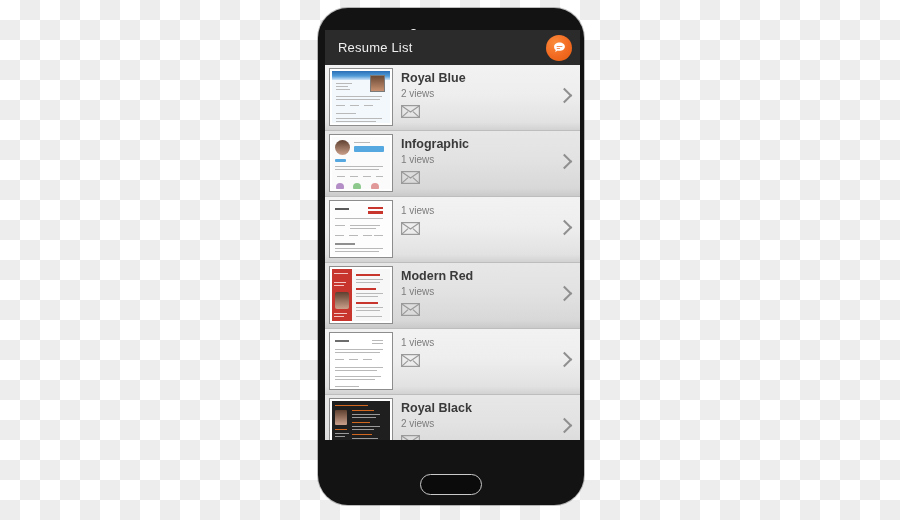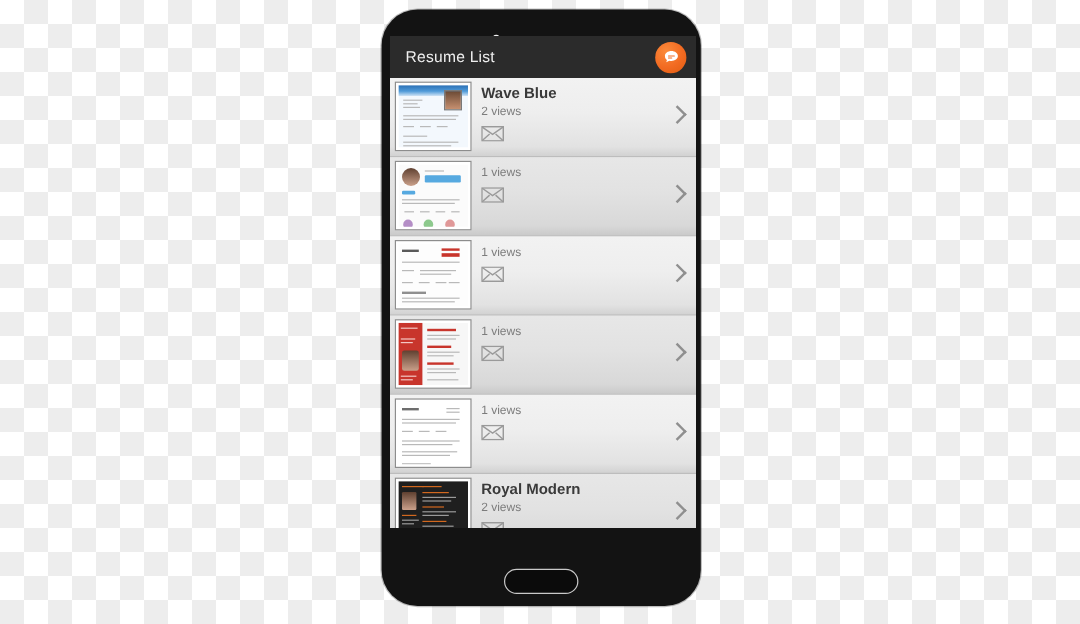--- a/index.html
+++ b/index.html
@@ -247,21 +247,21 @@
             <div class="tl" style="left:4px;top:28px;width:44px;"></div>
             <div class="tl" style="left:4px;top:34px;width:9px;"></div>
             <div class="tl" style="left:18px;top:34px;width:9px;"></div>
             <div class="tl" style="left:32px;top:34px;width:9px;"></div>
             <div class="tl" style="left:4px;top:42px;width:20px;"></div>
             <div class="tl" style="left:4px;top:47px;width:46px;"></div>
             <div class="tl" style="left:4px;top:50px;width:40px;"></div>
           </div>
         </div>
         <div class="row-body">
-          <div class="row-title">Wave Blue</div>
+          <div class="row-title">Royal Blue</div>
           <div class="row-views">2 views</div>
           <svg class="mail-icon" viewBox="0 0 19 13">
             <rect x="0.6" y="0.6" width="17.8" height="11.8" fill="none" stroke="#9a9a9a" stroke-width="1.2"></rect>
             <path d="M0.9 0.9 L9.5 7 L18.1 0.9 M0.9 12.1 L7 6.6 M18.1 12.1 L12 6.6" fill="none" stroke="#9a9a9a" stroke-width="1.2"></path>
           </svg>
           <div class="chevron"></div>
         </div>
       </div>
 
       <div class="row dark">
@@ -277,20 +277,21 @@
             <div class="tl" style="left:5px;top:39px;width:8px;"></div>
             <div class="tl" style="left:18px;top:39px;width:8px;"></div>
             <div class="tl" style="left:31px;top:39px;width:8px;"></div>
             <div class="tl" style="left:44px;top:39px;width:7px;"></div>
             <div class="circ" style="left:4px;top:46px;background:#b48ec6;"></div>
             <div class="circ" style="left:21px;top:46px;background:#8dc98d;"></div>
             <div class="circ" style="left:39px;top:46px;background:#e09898;"></div>
           </div>
         </div>
         <div class="row-body">
+          <div class="row-title">Infographic</div>
           <div class="row-views">1 views</div>
           <svg class="mail-icon" viewBox="0 0 19 13">
             <rect x="0.6" y="0.6" width="17.8" height="11.8" fill="none" stroke="#9a9a9a" stroke-width="1.2"></rect>
             <path d="M0.9 0.9 L9.5 7 L18.1 0.9 M0.9 12.1 L7 6.6 M18.1 12.1 L12 6.6" fill="none" stroke="#9a9a9a" stroke-width="1.2"></path>
           </svg>
           <div class="chevron"></div>
         </div>
       </div>
 
       <div class="row">
@@ -341,20 +342,21 @@
             <div class="red-bar" style="left:24px;top:19px;width:20px;height:1.5px;"></div>
             <div class="tl" style="left:24px;top:24px;width:27px;"></div>
             <div class="tl" style="left:24px;top:27px;width:22px;"></div>
             <div class="red-bar" style="left:24px;top:33px;width:22px;height:1.5px;"></div>
             <div class="tl" style="left:24px;top:38px;width:27px;"></div>
             <div class="tl" style="left:24px;top:41px;width:24px;"></div>
             <div class="tl" style="left:24px;top:47px;width:26px;"></div>
           </div>
         </div>
         <div class="row-body">
+          <div class="row-title">Modern Red</div>
           <div class="row-views">1 views</div>
           <svg class="mail-icon" viewBox="0 0 19 13">
             <rect x="0.6" y="0.6" width="17.8" height="11.8" fill="none" stroke="#9a9a9a" stroke-width="1.2"></rect>
             <path d="M0.9 0.9 L9.5 7 L18.1 0.9 M0.9 12.1 L7 6.6 M18.1 12.1 L12 6.6" fill="none" stroke="#9a9a9a" stroke-width="1.2"></path>
           </svg>
           <div class="chevron"></div>
         </div>
       </div>
 
       <div class="row">
@@ -401,21 +403,21 @@
             <div class="gray-l" style="left:20px;top:16px;width:24px;"></div>
             <div class="orange-l" style="left:20px;top:21px;width:18px;"></div>
             <div class="gray-l" style="left:20px;top:25px;width:28px;"></div>
             <div class="gray-l" style="left:20px;top:28px;width:22px;"></div>
             <div class="orange-l" style="left:20px;top:33px;width:20px;"></div>
             <div class="gray-l" style="left:20px;top:37px;width:26px;"></div>
             <div class="watermark">for personal</div>
           </div>
         </div>
         <div class="row-body">
-          <div class="row-title">Royal Modern</div>
+          <div class="row-title">Royal Black</div>
           <div class="row-views">2 views</div>
           <svg class="mail-icon" viewBox="0 0 19 13">
             <rect x="0.6" y="0.6" width="17.8" height="11.8" fill="none" stroke="#9a9a9a" stroke-width="1.2"></rect>
             <path d="M0.9 0.9 L9.5 7 L18.1 0.9 M0.9 12.1 L7 6.6 M18.1 12.1 L12 6.6" fill="none" stroke="#9a9a9a" stroke-width="1.2"></path>
           </svg>
           <div class="chevron"></div>
         </div>
       </div>
 
     </div>

